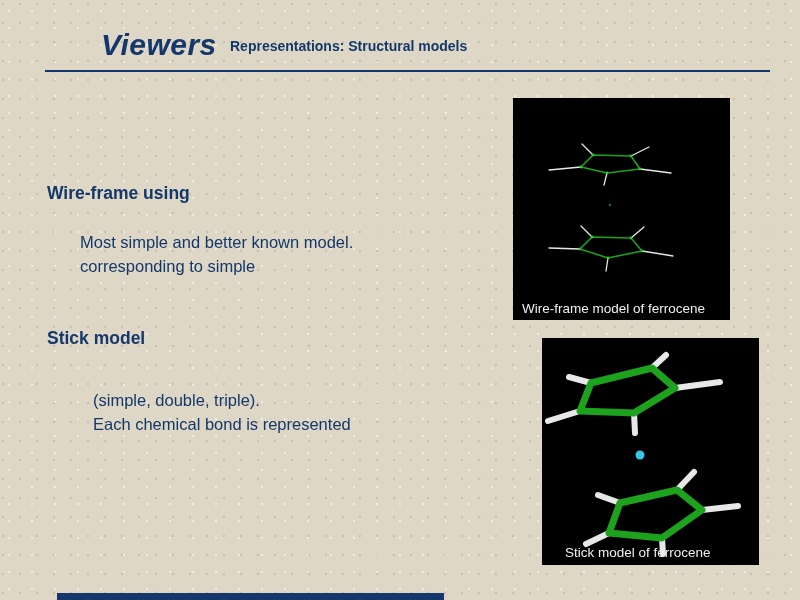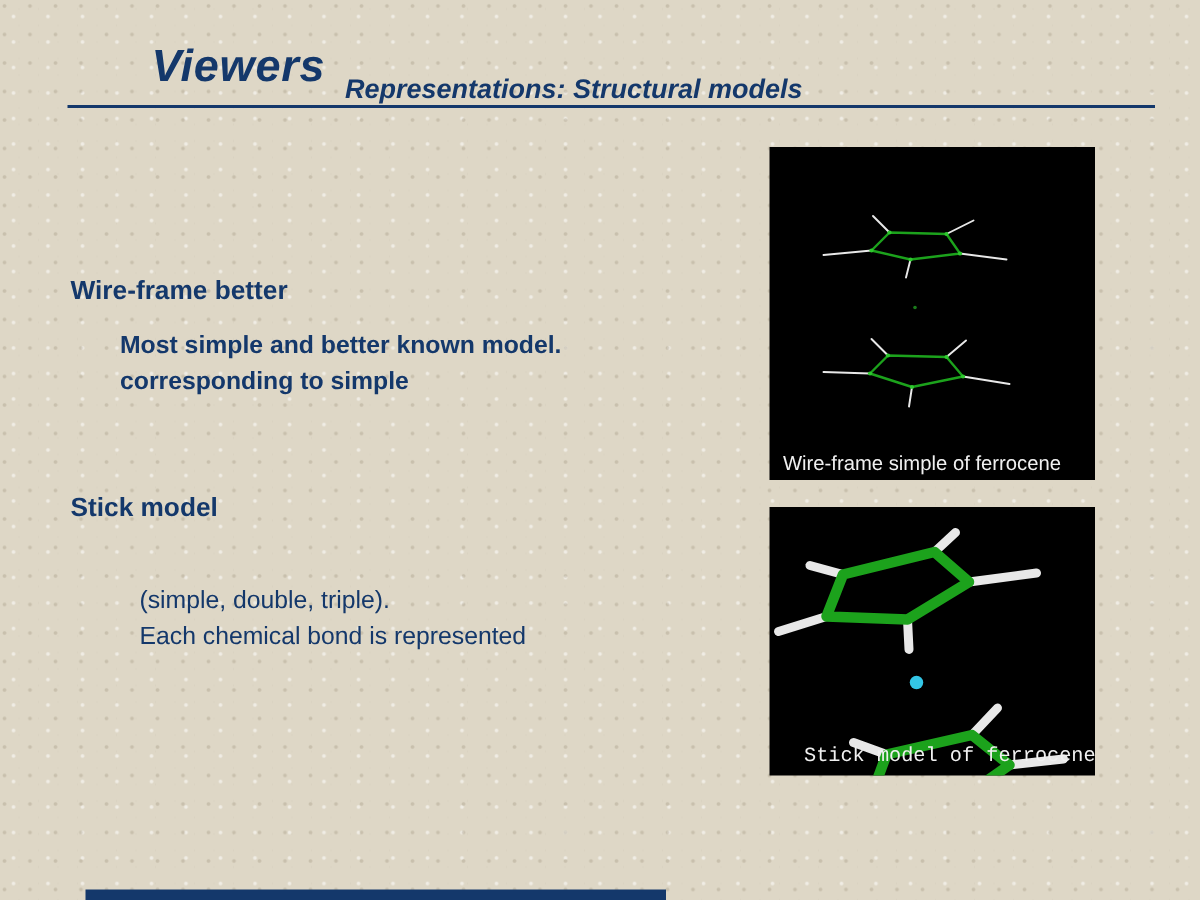--- a/index.html
+++ b/index.html
@@ -23,44 +23,44 @@
       radial-gradient(circle at 14px 6px, rgba(150,138,115,.20) .8px, transparent 1.6px);
     background-size:17px 19px, 23px 17px, 13px 11px;
   }
   .abs{position:absolute;}
   .slide-title{
     left:57px;top:28px;
     font-size:30px;font-weight:bold;font-style:italic;
     color:var(--navy);letter-spacing:.5px;margin-left:44px;
   }
   .slide-subtitle{
-    left:230px;top:49px;
-    font-size:18px;font-weight:bold;font-style:italic;
+    left:230px;top:38px;
+    font-size:14px;font-weight:bold;
     color:var(--navy);
   }
   .title-rule{
     left:45px;top:70px;width:725px;height:2px;
     background:var(--navy);
   }
   .section-heading{
     font-size:17.5px;font-weight:bold;color:var(--navy);
   }
   .section-body{
     font-size:16.5px;color:var(--navy);line-height:24px;
   }
   #heading-wireframe{left:47px;top:183px;}
-  #body-wireframe{left:80px;top:218px;font-weight:bold;}
+  #body-wireframe{left:80px;top:230px;}
   #heading-stick{left:47px;top:328px;}
   #body-stick{left:93px;top:388px;}
   .figure{
     background:var(--figure-background);
     overflow:hidden;
   }
   #figure-wireframe{left:513px;top:98px;width:217px;height:222px;}
-  #figure-stick{left:513px;top:338px;width:217px;height:179px;font-family:Liberation Mono, monospace;}
+  #figure-stick{left:542px;top:338px;width:217px;height:227px;}
   .figure svg{position:absolute;left:0;top:0;}
   .figure-caption{
     position:absolute;color:var(--caption-text);
     font-size:13.5px;white-space:nowrap;
   }
   #figure-wireframe .figure-caption{left:9px;bottom:4px;}
   #figure-stick .figure-caption{left:23px;bottom:5px;}
   .wire-bond{stroke:var(--bond-green);stroke-width:1.6;fill:none;stroke-linejoin:round;}
   .wire-h{stroke:var(--hydrogen-white);stroke-width:1.3;stroke-linecap:round;}
   .wire-node{fill:var(--bond-green-bright);}
@@ -73,21 +73,21 @@
     background:var(--navy);
   }
 </style>
 </head>
 <body>
 
 <div class="abs slide-title">Viewers</div>
 <div class="abs slide-subtitle">Representations: Structural models</div>
 <div class="abs title-rule"></div>
 
-<div class="abs section-heading" id="heading-wireframe">Wire-frame better</div>
+<div class="abs section-heading" id="heading-wireframe">Wire-frame using</div>
 <div class="abs section-body" id="body-wireframe">
   <div>Most simple and better known model.</div>
   <div>corresponding to simple</div>
 </div>
 
 <div class="abs section-heading" id="heading-stick">Stick model</div>
 <div class="abs section-body" id="body-stick">
   <div>(simple, double, triple).</div>
   <div>Each chemical bond is represented</div>
 </div>
@@ -114,21 +114,21 @@
     <line class="wire-h" x1="118" y1="140" x2="131" y2="129"></line>
     <line class="wire-h" x1="67" y1="151" x2="36" y2="150"></line>
     <line class="wire-h" x1="129" y1="153" x2="160" y2="158"></line>
     <line class="wire-h" x1="95" y1="160" x2="93" y2="173"></line>
     <circle class="wire-node" cx="67" cy="151" r="1.4"></circle>
     <circle class="wire-node" cx="79" cy="139" r="1.4"></circle>
     <circle class="wire-node" cx="118" cy="140" r="1.4"></circle>
     <circle class="wire-node" cx="129" cy="153" r="1.4"></circle>
     <circle class="wire-node" cx="95" cy="160" r="1.4"></circle>
   </svg>
-  <div class="figure-caption">Wire-frame simple of ferrocene</div>
+  <div class="figure-caption">Wire-frame model of ferrocene</div>
 </div>
 
 <div class="abs figure" id="figure-stick">
   <svg width="217" height="227" viewBox="0 0 217 227">
 
     <line class="stick-h" x1="110" y1="30" x2="124" y2="17"></line>
     <line class="stick-h" x1="133" y1="50" x2="178" y2="44"></line>
     <line class="stick-h" x1="49" y1="45" x2="27" y2="39"></line>
     <line class="stick-h" x1="38" y1="73" x2="6" y2="83"></line>
     <line class="stick-h" x1="92" y1="75" x2="93" y2="95"></line>

